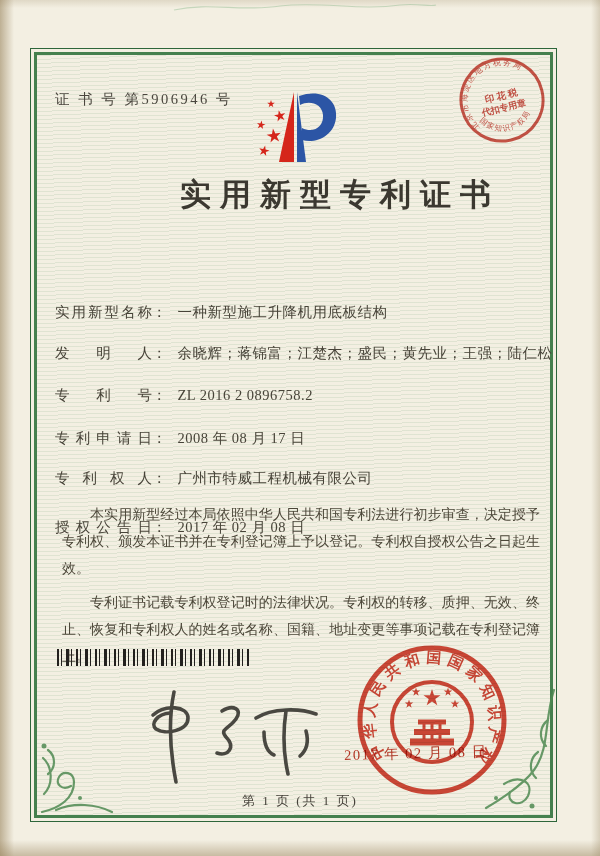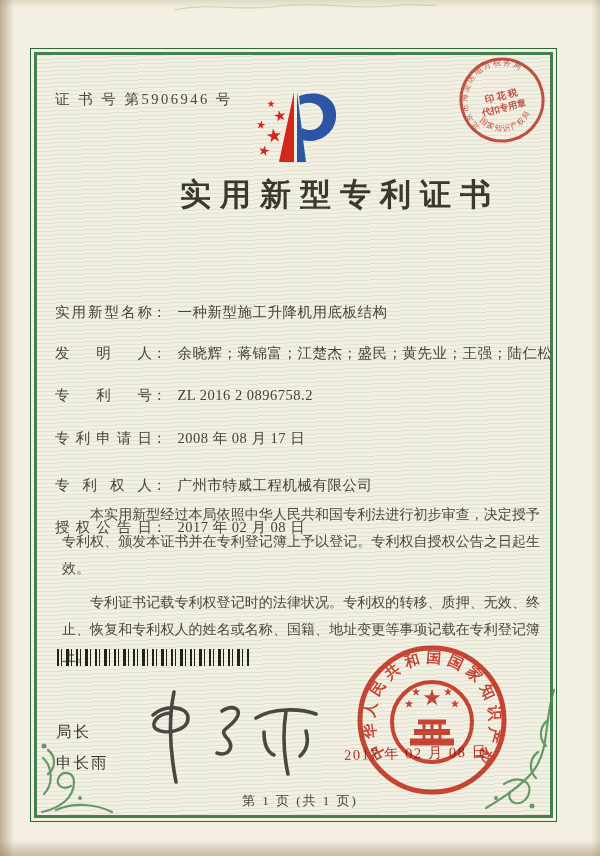--- a/index.html
+++ b/index.html
@@ -33,21 +33,21 @@
   }
   .logo{position:absolute;left:244px;top:84px;width:104px;height:96px;}
   .title{
     position:absolute;left:0;top:174px;width:100%;text-align:center;
     font-size:31px;font-weight:600;letter-spacing:9px;color:#3b3830;padding-left:40px;
   }
   .fields{position:absolute;left:55px;top:258px;width:478px;}
   .field-row{position:absolute;left:0;white-space:nowrap;font-size:14.5px;color:#474338;}
   .field-row .lbl{display:inline-block;width:97px;text-align:justify;text-align-last:justify;margin-top:43px;}
   .field-row .val{margin-left:11px;letter-spacing:.5px;}
-  .r0{top:2px;} .r1{top:43px;} .r2{top:85px;} .r3{top:128px;} .r4{top:175px;} .r5{top:217px;}
+  .r0{top:2px;} .r1{top:43px;} .r2{top:85px;} .r3{top:128px;} .r4{top:168px;} .r5{top:217px;}
   .paras{
     position:absolute;left:55px;top:494px;width:492px;
     font-size:14px;line-height:27px;text-align:justify;color:#4c4739;
   }
   .paras p{margin:7px;text-indent:2em;}
   .barcode{
     position:absolute;left:57px;top:649px;width:192px;height:17px;
     background:repeating-linear-gradient(90deg,
       #23211e 0 2px, transparent 2px 4px,
       #23211e 4px 5px, transparent 5px 9px,
@@ -129,24 +129,20 @@
     </div>
   </div>
 
   <div class="paras">
     <p>本实用新型经过本局依照中华人民共和国专利法进行初步审查，决定授予专利权、颁发本证书并在专利登记簿上予以登记。专利权自授权公告之日起生效。</p>
     <p>专利证书记载专利权登记时的法律状况。专利权的转移、质押、无效、终止、恢复和专利权人的姓名或名称、国籍、地址变更等事项记载在专利登记簿上。</p>
   </div>
 
   <div class="barcode"></div>
 
-  <div class="director">
-    <div>局长</div>
-    <div>申长雨</div>
-  </div>
 
   <svg class="signature" viewBox="0 0 210 100">
     <g fill="none" stroke="#33322c" stroke-width="3.6" stroke-linecap="round" opacity=".88">
       <path d="M46,6 C41,30 41,60 48,96"></path>
       <path d="M25,29 C37,18 60,20 60,32 C60,45 37,49 28,43 C22,38 29,28 42,27"></path>
       <path d="M94,25 C105,18 115,23 108,33 C101,43 91,43 98,51 C108,61 100,71 89,67"></path>
       <path d="M128,32 C144,22 172,22 188,28"></path>
       <path d="M158,25 C155,45 155,66 160,88"></path>
       <path d="M136,46 C136,58 139,66 146,69"></path>
       <path d="M178,45 C181,56 179,64 172,70"></path>

